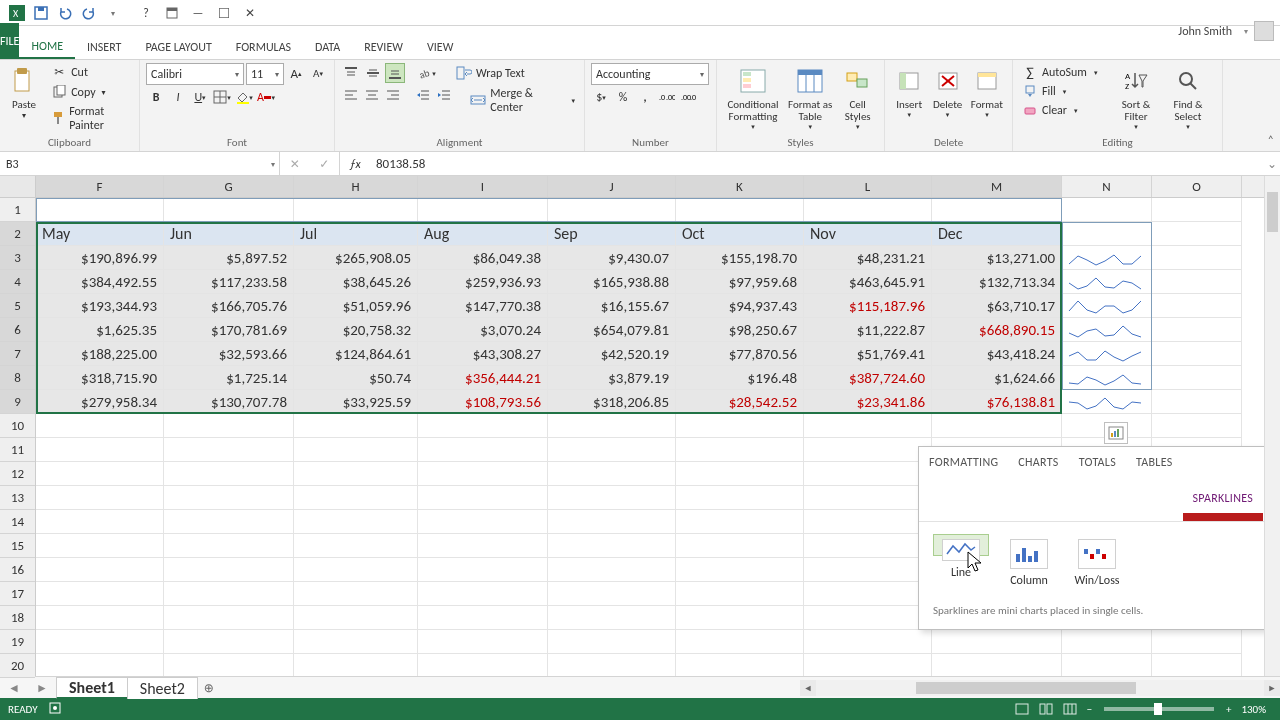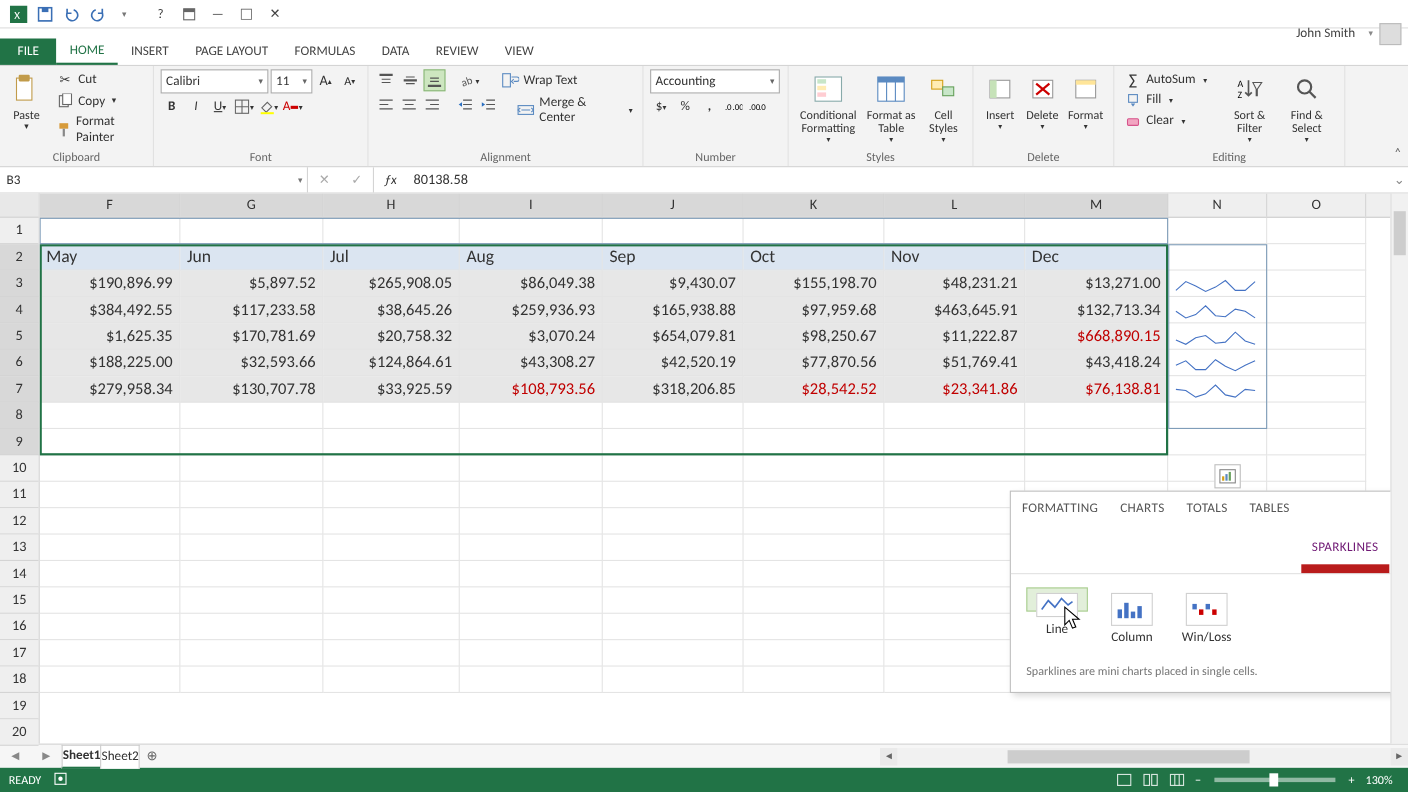--- a/index.html
+++ b/index.html
@@ -10,21 +10,21 @@
 .qat { display:flex; align-items:center; gap:2px; padding:0 6px; }
 .qat .icon-box { width:22px; height:22px; display:flex; align-items:center; justify-content:center; }
 .title-text { flex:1; text-align:center; font-size:12px; color:#666; }
 .win-controls { display:flex; align-items:center; gap:2px; padding:0 4px; }
 .win-controls .wc { width:24px; height:20px; display:flex; align-items:center; justify-content:center; color:#444; }
 .user-name { font-size:12px; color:#444; padding:0 6px; }
 .user-ava { width:20px; height:20px; background:#ddd; border:1px solid #bbb; }
 
 
 .tabs-row { height:24px; background:#fff; display:flex; align-items:flex-end; border-bottom:1px solid #d4d4d4; }
-.tab-file { background:#217346; color:#fff; height:24px; padding:0 16px; display:flex; align-items:center; font-size:12px; }
+.tab-file { background:#217346; color:#fff; height:36px; padding:0 0; display:flex; align-items:center; font-size:12px; }
 .tab { padding:0 12px; height:24px; display:flex; align-items:center; font-size:12px; color:#444; text-transform:uppercase; cursor:pointer; }
 .tab.active { color:#217346; border-bottom:2px solid #217346; }
 
 
 .ribbon { height:92px; background:#f3f3f3; border-bottom:1px solid #d4d4d4; display:flex; position:relative; }
 .group { border-right:1px solid #e1e1e1; display:flex; flex-direction:column; justify-content:space-between; padding:3px 6px 1px 6px; }
 .group-body { display:flex; flex-direction:column; gap:2px; flex:1; }
 .group-label { text-align:center; font-size:11px; color:#666; padding:1px 0; position:relative; }
 .rbtn { display:flex; align-items:center; gap:4px; font-size:12px; color:#333; padding:1px 3px; }
 .rbtn .ic { width:16px; height:16px; display:inline-flex; align-items:center; justify-content:center; }
@@ -75,21 +75,21 @@
 .qa-tab.active { color:#701a75; border-bottom:8px solid #b91c1c;margin-top:36px; }
 .qa-body { display:flex; gap:12px; padding:12px 14px 6px 14px; }
 .qa-opt { display:flex; flex-direction:column; align-items:center; width:56px; font-size:12px; color:#333; padding:4px; border:1px solid transparent; }
 .qa-opt.sel { background:#e2efda; border:1px solid #a9ce8f;align-items:center; }
 .qa-opt .oic { width:38px; height:30px; background:#fff; border:1px solid #d0d0d0; display:flex; align-items:center; justify-content:center; margin-bottom:4px; }
 .qa-desc { font-size:11px; color:#777; padding:6px 14px 12px 14px; }
 
 
 .sheet-row { height:22px; border-top:1px solid #d4d4d4; display:flex; align-items:center; background:#f6f6f6; }
 .sheet-nav { width:56px; display:flex; justify-content:space-around; color:#888; }
-.sheet-tab { padding:0 0; height:22px; display:flex; align-items:center; border:1px solid #ccc; border-bottom:none; background:#fff; font-size:12px; margin-right:-1px; }
+.sheet-tab { padding:0 12px; height:22px; display:flex; align-items:center; border:1px solid #ccc; border-bottom:none; background:#fff; font-size:16px; margin-right:-1px; }
 .sheet-tab.active { border-bottom:2px solid #217346; font-weight:bold; }
 .sheet-add { width:24px; display:flex; align-items:center; justify-content:center; color:#666; }
 .hscroll { margin-left:auto; height:16px; width:480px; display:flex; align-items:center; }
 .hs-btn { width:16px; height:16px; background:#eaeaea; display:flex; align-items:center; justify-content:center; font-size:9px; color:#666; }
 .hs-track { flex:1; height:16px; background:#f1f1f1; position:relative; }
 .hs-thumb { position:absolute; top:2px; bottom:2px; left:100px; width:220px; background:#cdcdcd; }
 
 .status { height:22px; background:#217346; color:#fff; display:flex; align-items:center; font-size:11px; padding:0 8px; }
 .status .sp { flex:1; }
 .status .vbtn { width:22px; height:16px; margin:0 1px; display:inline-flex; align-items:center; justify-content:center; opacity:.85; }
@@ -627,20 +627,36 @@
           <div class="cell cw-L money sel-range">$463,645.91</div>
           <div class="cell cw-M money sel-range">$132,713.34</div>
           <div class="cell cw-N spark">
             <svg viewBox="0 0 80 18">
               <polyline points="2,10 11,16 20,13 29,5 38,14 47,15 56,8 65,10 74,16 " fill="none" stroke="#4472c4" stroke-width="1"></polyline>
             </svg>
           </div>
           <div class="cell cw-O"></div>
         </div>
         <div class="gr-row">
+          <div class="cell cw-F money sel-range">$193,344.93</div>
+          <div class="cell cw-G money sel-range">$166,705.76</div>
+          <div class="cell cw-H money sel-range">$51,059.96</div>
+          <div class="cell cw-I money sel-range">$147,770.38</div>
+          <div class="cell cw-J money sel-range">$16,155.67</div>
+          <div class="cell cw-K money sel-range">$94,937.43</div>
+          <div class="cell cw-L money sel-range red">$115,187.96</div>
+          <div class="cell cw-M money sel-range">$63,710.17</div>
+          <div class="cell cw-N spark">
+            <svg viewBox="0 0 80 18">
+              <polyline points="2,14 11,4 20,13 29,16 38,9 47,9 56,16 65,13 74,4 " fill="none" stroke="#4472c4" stroke-width="1"></polyline>
+            </svg>
+          </div>
+          <div class="cell cw-O"></div>
+        </div>
+        <div class="gr-row">
           <div class="cell cw-F money sel-range">$1,625.35</div>
           <div class="cell cw-G money sel-range">$170,781.69</div>
           <div class="cell cw-H money sel-range">$20,758.32</div>
           <div class="cell cw-I money sel-range">$3,070.24</div>
           <div class="cell cw-J money sel-range">$654,079.81</div>
           <div class="cell cw-K money sel-range">$98,250.67</div>
           <div class="cell cw-L money sel-range">$11,222.87</div>
           <div class="cell cw-M money sel-range red">$668,890.15</div>
           <div class="cell cw-N spark">
             <svg viewBox="0 0 80 18">
@@ -654,20 +670,36 @@
           <div class="cell cw-G money sel-range">$32,593.66</div>
           <div class="cell cw-H money sel-range">$124,864.61</div>
           <div class="cell cw-I money sel-range">$43,308.27</div>
           <div class="cell cw-J money sel-range">$42,520.19</div>
           <div class="cell cw-K money sel-range">$77,870.56</div>
           <div class="cell cw-L money sel-range">$51,769.41</div>
           <div class="cell cw-M money sel-range">$43,418.24</div>
           <div class="cell cw-N spark">
             <svg viewBox="0 0 80 18">
               <polyline points="2,11 11,7 20,15 29,15 38,6 47,12 56,16 65,11 74,7 " fill="none" stroke="#4472c4" stroke-width="1"></polyline>
+            </svg>
+          </div>
+          <div class="cell cw-O"></div>
+        </div>
+        <div class="gr-row">
+          <div class="cell cw-F money sel-range">$318,715.90</div>
+          <div class="cell cw-G money sel-range">$1,725.14</div>
+          <div class="cell cw-H money sel-range">$50.74</div>
+          <div class="cell cw-I money sel-range red">$356,444.21</div>
+          <div class="cell cw-J money sel-range">$3,879.19</div>
+          <div class="cell cw-K money sel-range">$196.48</div>
+          <div class="cell cw-L money sel-range red">$387,724.60</div>
+          <div class="cell cw-M money sel-range">$1,624.66</div>
+          <div class="cell cw-N spark">
+            <svg viewBox="0 0 80 18">
+              <polyline points="2,14 11,15 20,8 29,11 38,16 47,12 56,6 65,14 74,15 " fill="none" stroke="#4472c4" stroke-width="1"></polyline>
             </svg>
           </div>
           <div class="cell cw-O"></div>
         </div>
         <div class="gr-row">
           <div class="cell cw-F money sel-range">$279,958.34</div>
           <div class="cell cw-G money sel-range">$130,707.78</div>
           <div class="cell cw-H money sel-range">$33,925.59</div>
           <div class="cell cw-I money sel-range red">$108,793.56</div>
           <div class="cell cw-J money sel-range">$318,206.85</div>

